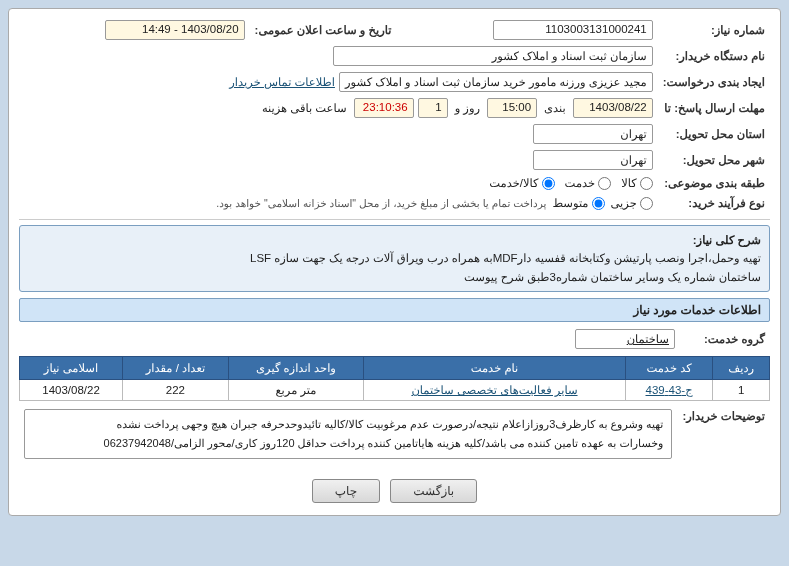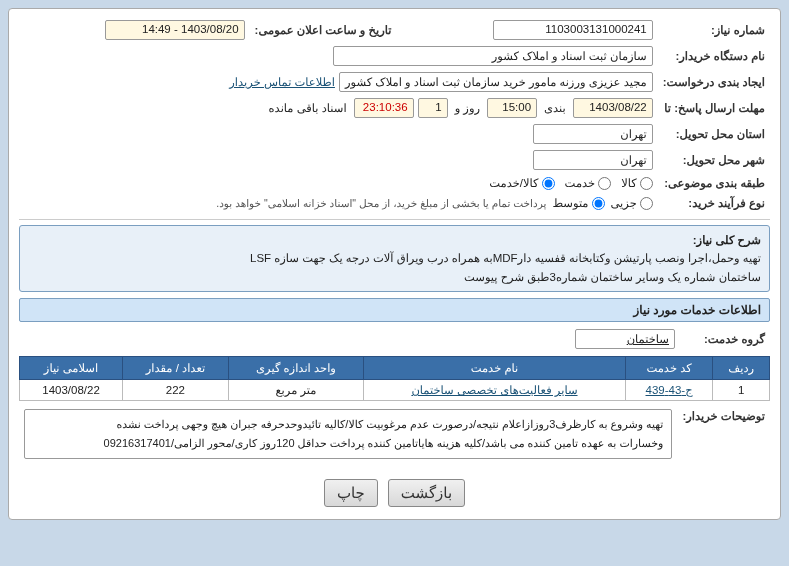--- a/index.html
+++ b/index.html
@@ -149,25 +149,25 @@
       color: #333;
       white-space: nowrap;
     }
     .footer-buttons {
       display: flex;
       justify-content: center;
       gap: 10px;
       padding: 6px 0 4px 0;
     }
     .btn {
-      padding: 4px 12px;
+      padding: 4px 22px;
       border-radius: 3px;
       border: 1px solid #888;
       cursor: pointer;
-      font-size: 15px;
+      font-size: 12px;
       font-family: Tahoma, Arial, sans-serif;
     }
     .btn-back {
       background: linear-gradient(to bottom, #f0f0f0, #d8d8d8);
       color: #333;
     }
     .btn-print {
       background: linear-gradient(to bottom, #f0f0f0, #d8d8d8);
       color: #333;
     }
@@ -224,21 +224,21 @@
         <tr>
           <td class="label-cell">مهلت ارسال پاسخ: تا</td>
           <td class="value-cell" colspan="3">
             <div class="row-flex" style="direction:rtl; flex-wrap:wrap;">
               <span class="highlight-box" style="min-width:80px;">1403/08/22</span>
               <span style="margin:0 3px;">بندی</span>
               <span class="highlight-box" style="min-width:50px;">15:00</span>
               <span style="margin:0 3px;">روز و</span>
               <span class="highlight-box" style="min-width:30px;">1</span>
               <span class="highlight-box" style="min-width:60px; color:#cc0000;">23:10:36</span>
-              <span style="margin:0 3px;">اسناد باقی مانده</span>
+              <span style="margin:0 3px;">ساعت باقی هزینه</span>
             </div>
           </td>
         </tr>
         <tr>
           <td class="label-cell">استان محل تحویل:</td>
           <td class="value-cell" colspan="3">
             <span class="input-box" style="min-width:120px;">تهران</span>
           </td>
         </tr>
         <tr>
@@ -329,21 +329,21 @@
           </tbody>
       </table>
 
       <table class="info-table" style="margin-top:5px;">
         <tbody>
             <tr>
           <td class="label-cell notes-label" style="width:80px; vertical-align:top;">توضیحات خریدار:</td>
           <td>
             <div class="notes-box">
               <span>تهیه وشروع به کارظرف3روزازاعلام نتیجه/درصورت عدم مرغوبیت کالا/کالیه تائیدوحدحرفه جبران هیچ وجهی پرداخت نشده</span><br>
-              <span>وخسارات به عهده تامین کننده می باشد/کلیه هزینه هایاتامین کننده پرداخت حداقل 120روز کاری/محور الزامی/09216317401</span>
+              <span>وخسارات به عهده تامین کننده می باشد/کلیه هزینه هایاتامین کننده پرداخت حداقل 120روز کاری/محور الزامی/06237942048</span>
             </div>
           </td>
         </tr>
       </tbody>
         </table>
 
       <div class="footer-buttons">
         <button class="btn btn-back">بازگشت</button>
         <button class="btn btn-print">چاپ</button>
       </div>

